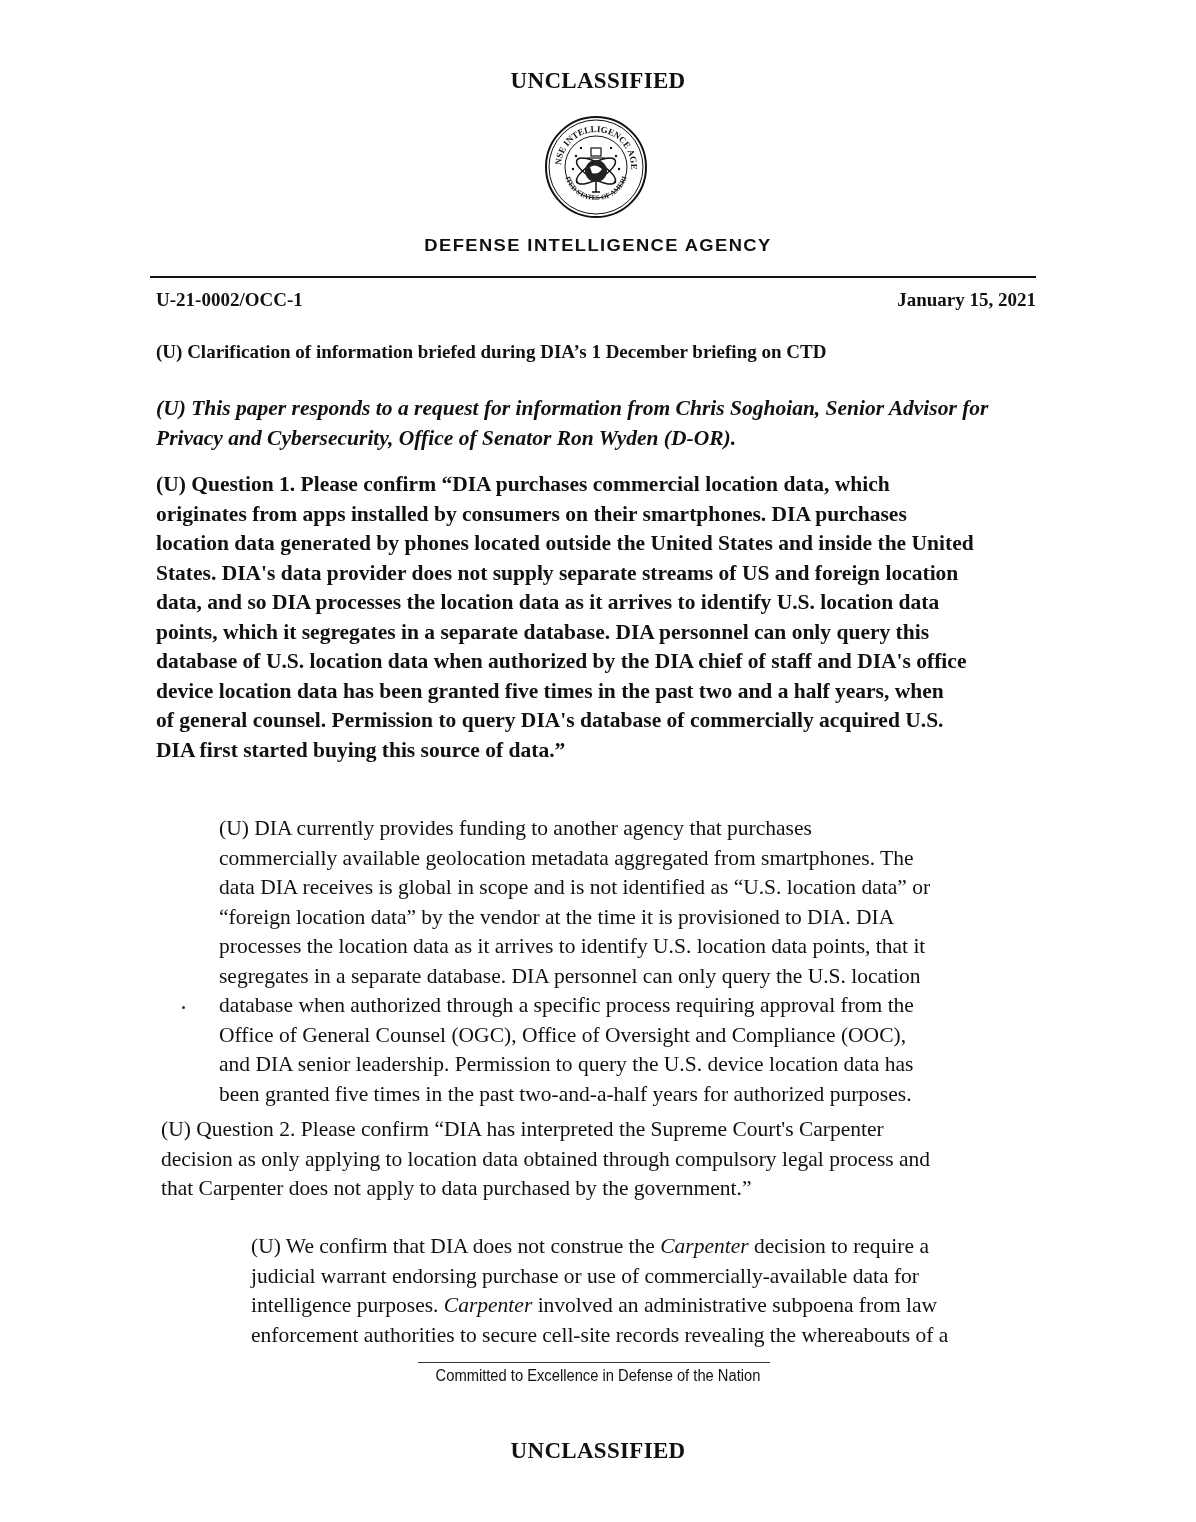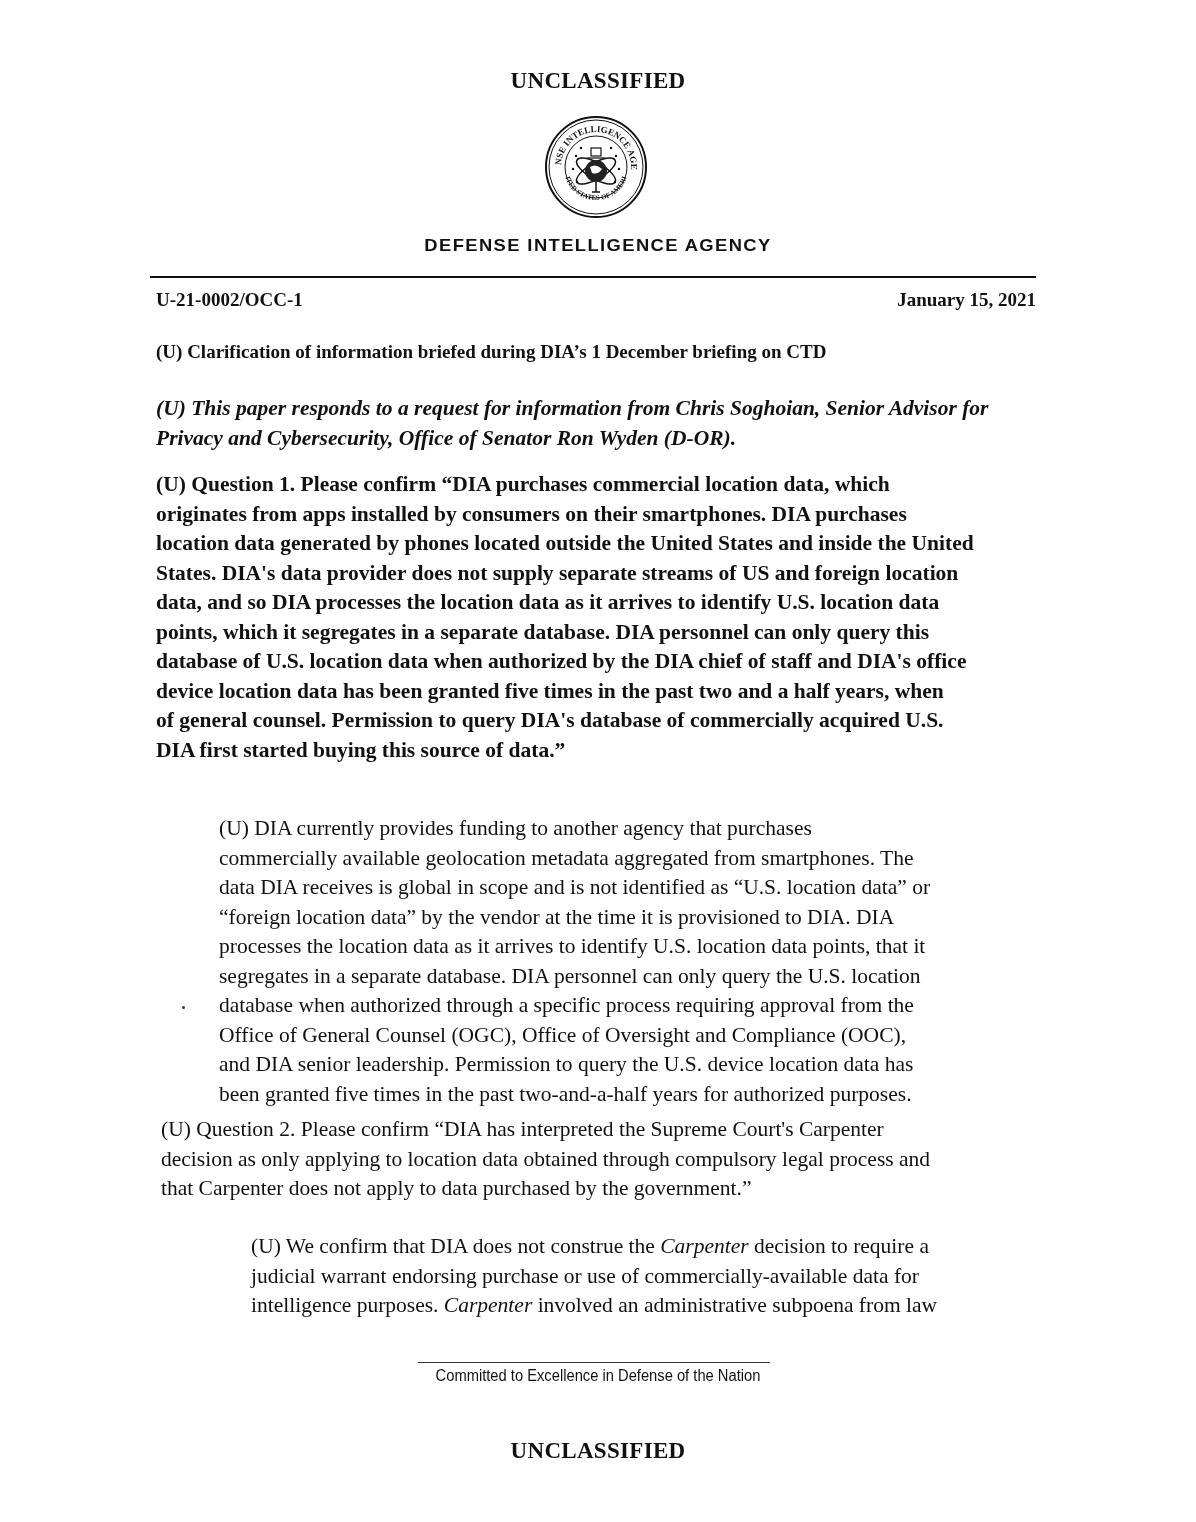--- a/index.html
+++ b/index.html
@@ -112,18 +112,19 @@
 <div id="q2" class="abs serif para">
   <span class="line">(U) Question 2. Please confirm “DIA has interpreted the Supreme Court's Carpenter</span>
   <span class="line">decision as only applying to location data obtained through compulsory legal process and</span>
   <span class="line">that Carpenter does not apply to data purchased by the government.”</span>
 </div>
 
 <div id="a2" class="abs serif para">
   <span class="line"><span>(U) We confirm that DIA does not construe the </span><i>Carpenter</i><span> decision to require a</span></span>
   <span class="line">judicial warrant endorsing purchase or use of commercially-available data for</span>
   <span class="line"><span>intelligence purposes. </span><i>Carpenter</i><span> involved an administrative subpoena from law</span></span>
+  <span class="line">enforcement authorities to secure cell-site records revealing the whereabouts of a</span>
 </div>
 
 <div id="footer-rule" class="abs"></div>
 <div id="footer-motto" class="abs sans">Committed to Excellence in Defense of the Nation</div>
 
 <div id="classif-bottom" class="abs classif serif">UNCLASSIFIED</div>
 
 </body></html>

